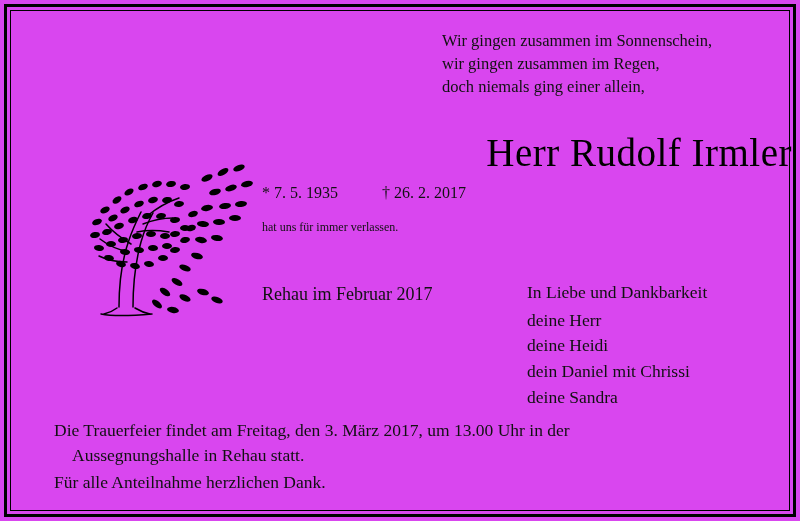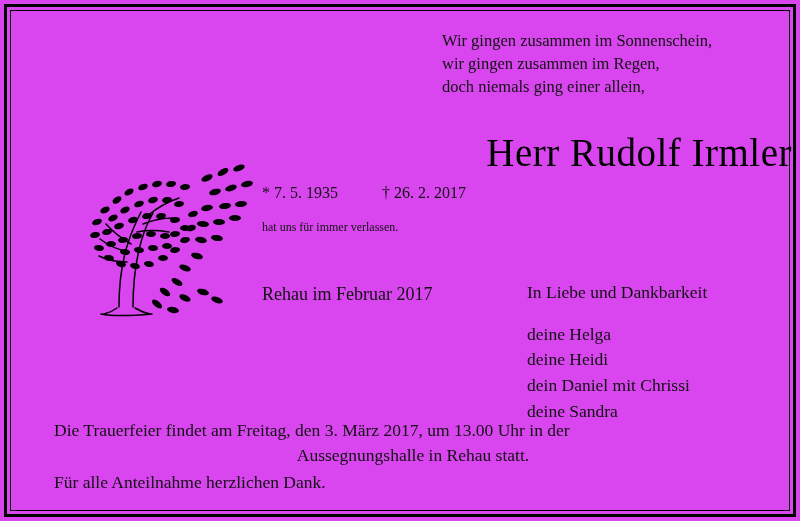--- a/index.html
+++ b/index.html
@@ -105,37 +105,36 @@
   .family {
     position: absolute;
     left: 515px;
     top: 268px;
     font-size: 17.5px;
     line-height: 1.47;
     color: #111;
     white-space: nowrap;
   }
   .family .head {
-    margin-bottom: 16px;
+    margin-bottom: 2px;
   }
 
   
   .bottom1 {
     position: absolute;
     left: 42px;
     top: 406px;
     width: 700px;
     font-size: 17.5px;
     line-height: 1.45;
     color: #111;
     font-family: Liberation Serif, serif;
   }
   .bottom1 .l2 {
     padding-left: 18px;
-    text-align: center;
   }
   .bottom2 {
     position: absolute;
     left: 42px;
     top: 460px;
     font-size: 17.5px;
     color: #111;
     text-align: center;
   }
 
@@ -169,21 +168,21 @@
       <span>* 7. 5. 1935</span>
       <span class="sep"></span>
       <span>† 26. 2. 2017</span>
     </div>
 
     <div class="line-verlassen">hat uns für immer verlassen.</div>
     <div class="line-place">Rehau im Februar 2017</div>
 
     <div class="family">
       <div class="head">In Liebe und Dankbarkeit</div>
-      <div>deine Helga</div>
+      <div>deine Herr</div>
       <div>deine Heidi</div>
       <div>dein Daniel mit Chrissi</div>
       <div>deine Sandra</div>
     </div>
 
     <div class="bottom1">
       <div>Die Trauerfeier findet am Freitag, den 3. März 2017, um 13.00 Uhr in der</div>
       <div class="l2">Aussegnungshalle in Rehau statt.</div>
     </div>
 

